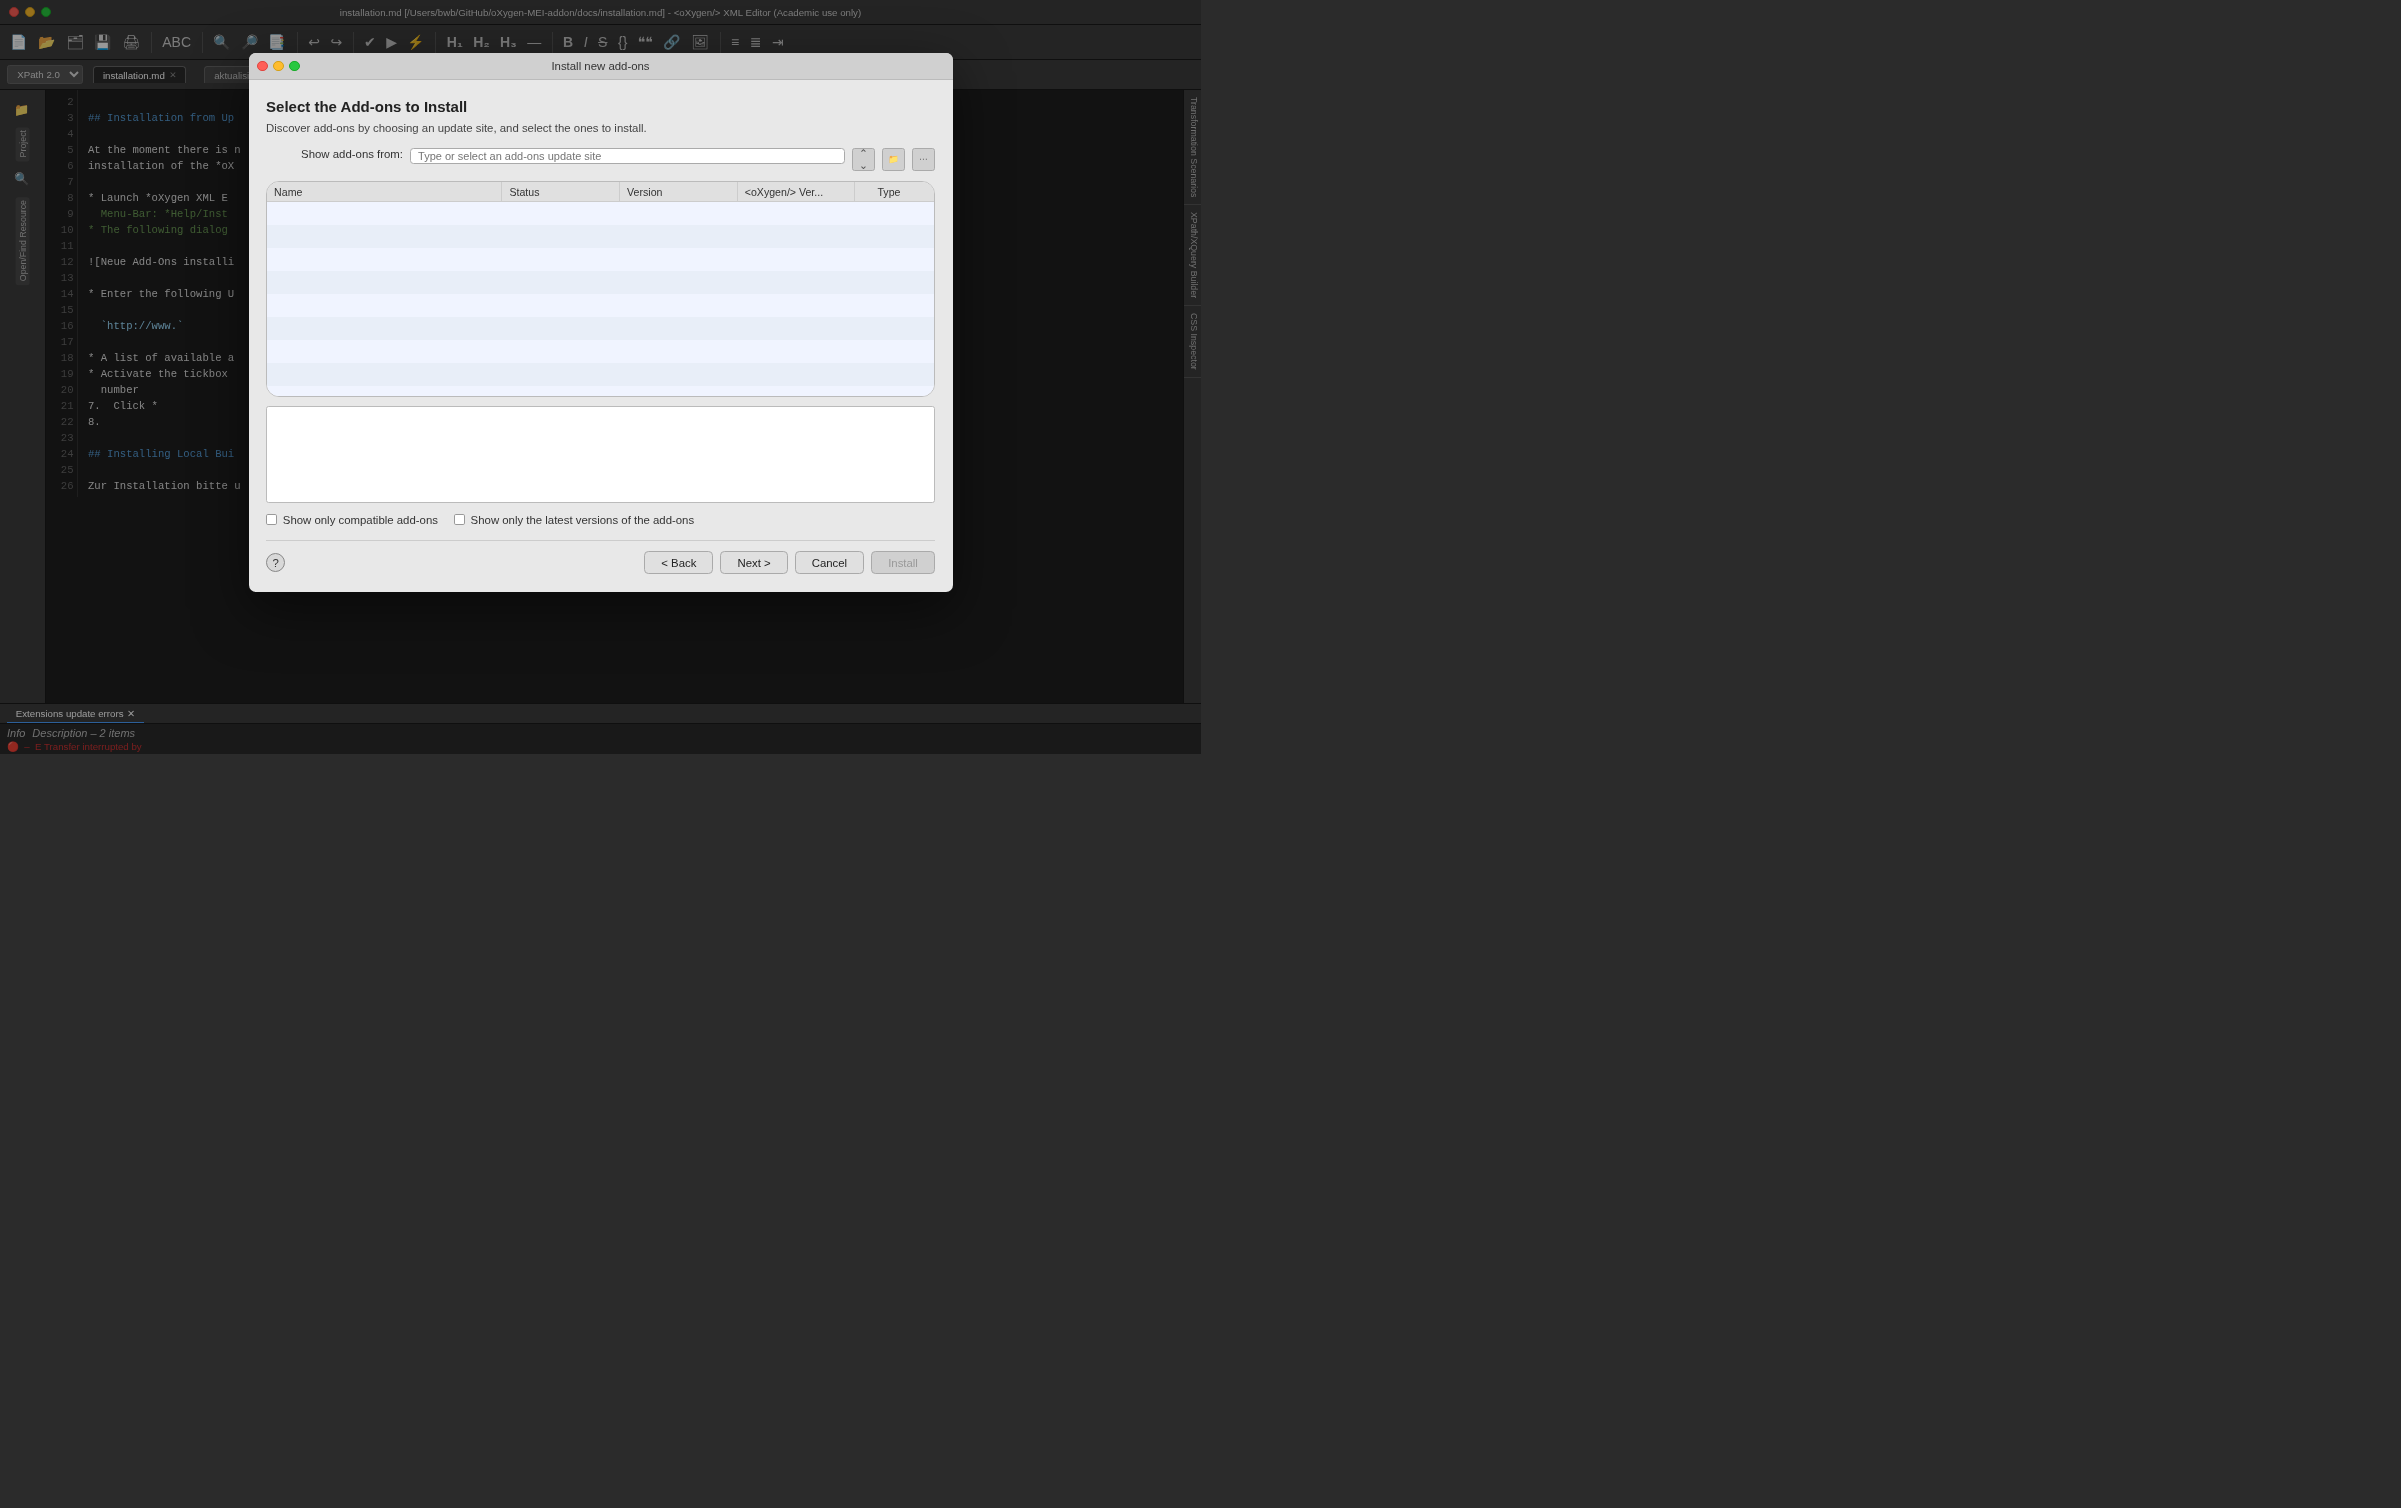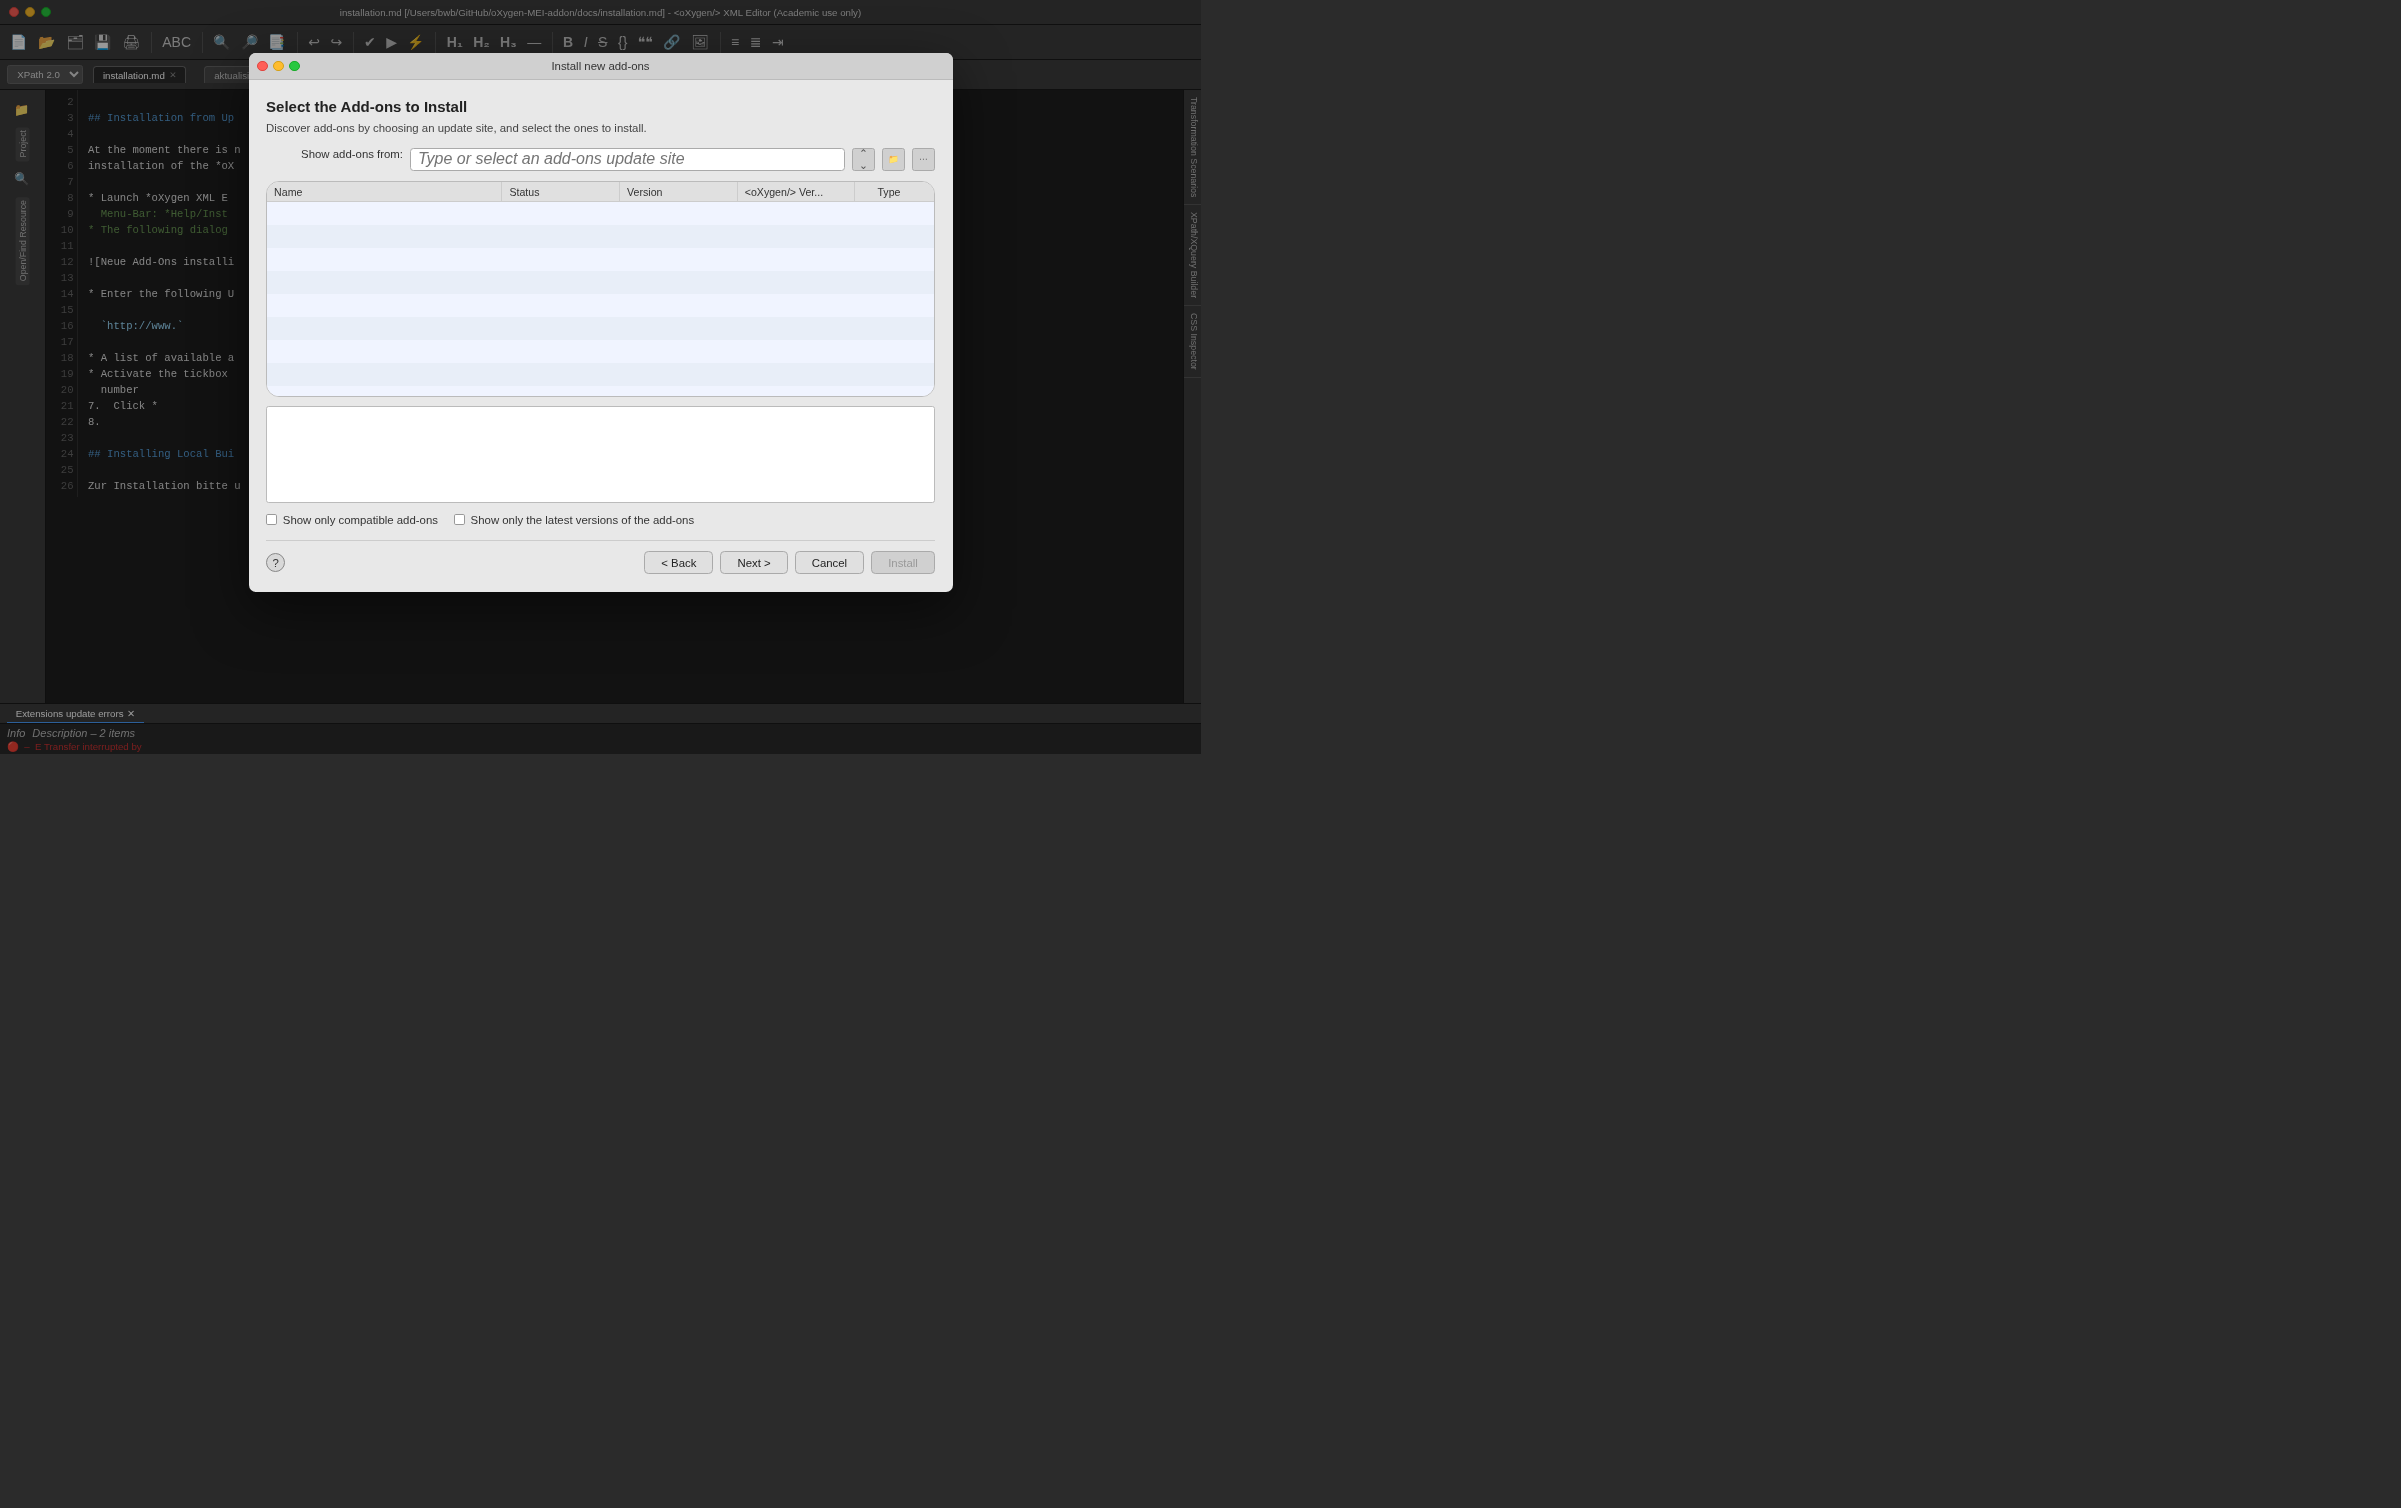--- a/index.html
+++ b/index.html
@@ -332,28 +332,27 @@
       margin-bottom: 10.6px;
       margin-left: 35px;
     }
     .modal-label {
       font-size: 11.4px;
       color: #333;
       white-space: nowrap;
     }
     .modal-input {
       flex: 1;
-      height: 23px;
+      height: 16px;
       border: 0.9px solid #aaa;
       border-radius: 3.5px;
       padding: 1.8px 7px;
-      font-size: 16px;
+      font-size: 11px;
       background: #fff;
       color: #888;
-      font-style: italic;
     }
     .modal-input-btn {
       width: 23px;
       height: 23px;
       background: #d0d0d0;
       border: 0.9px solid #aaa;
       border-radius: 2.6px;
       display: flex;
       align-items: center;
       justify-content: center;

